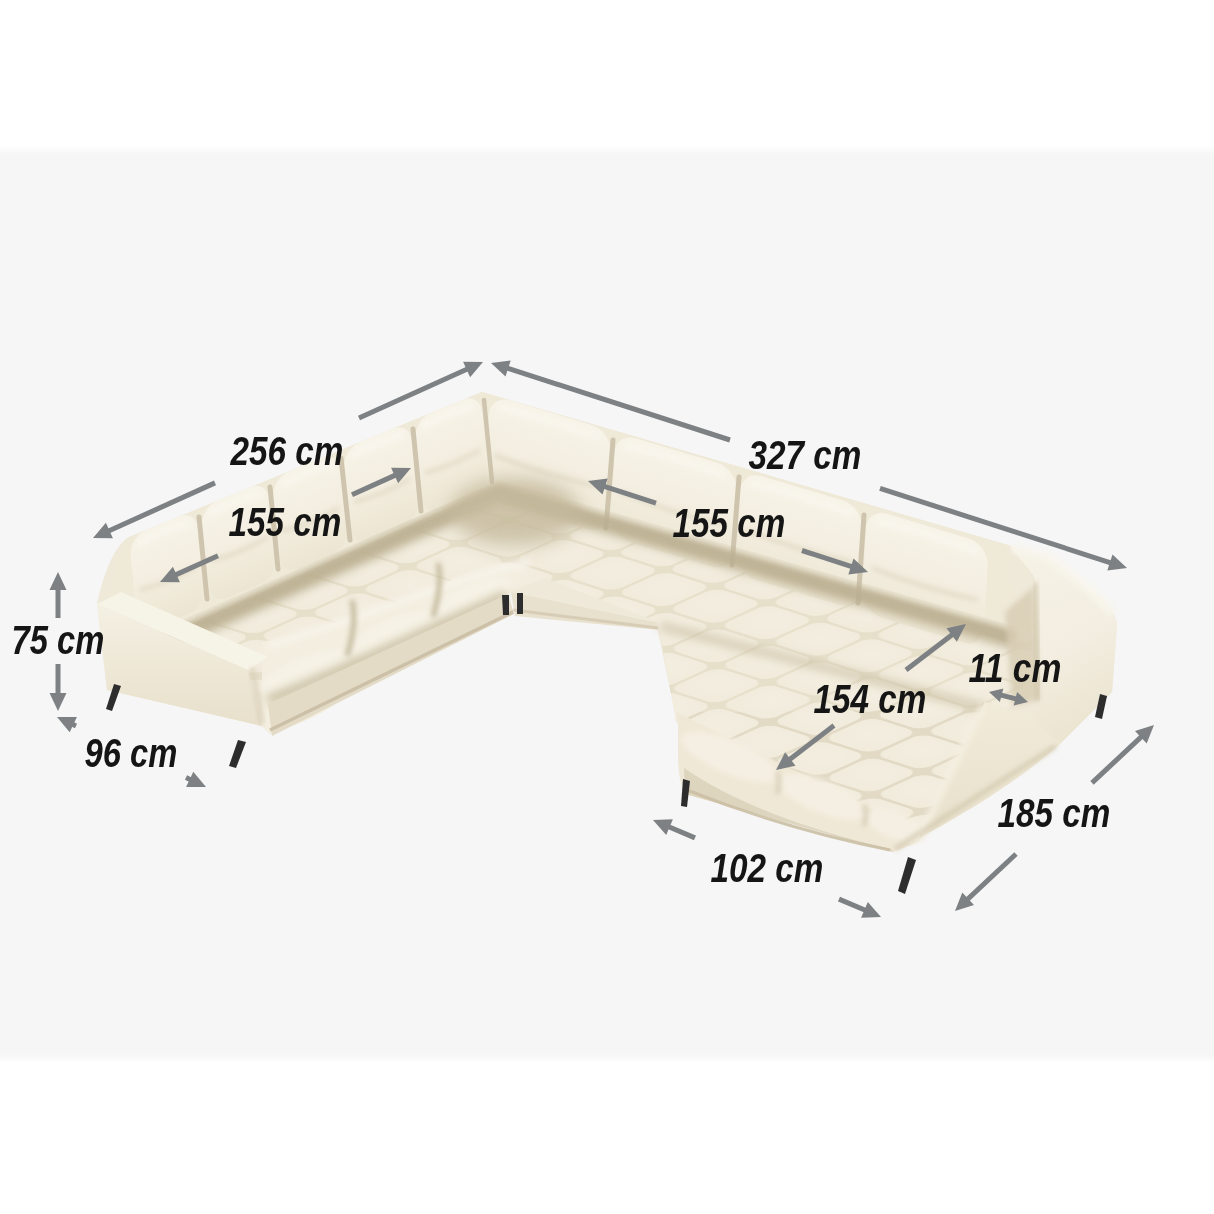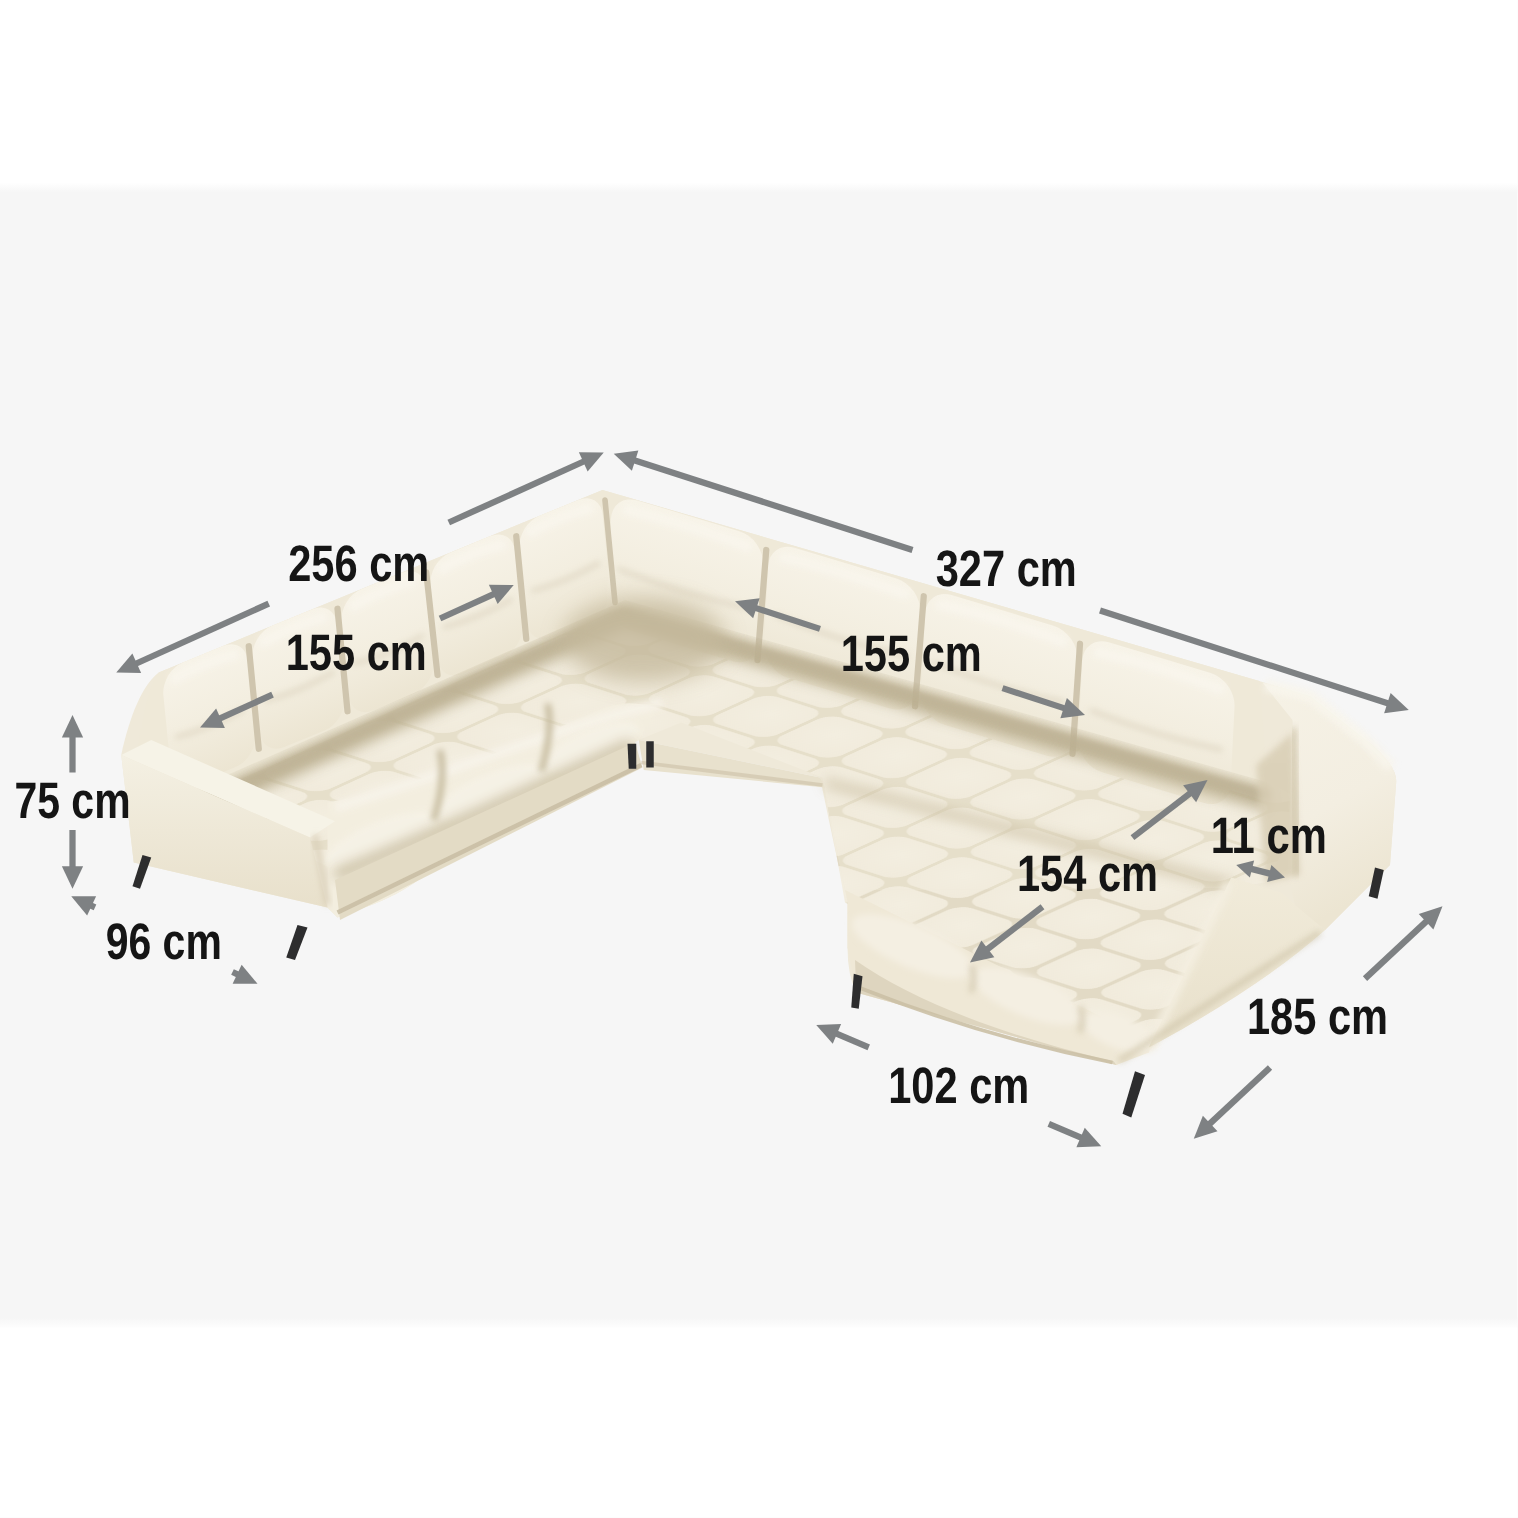--- a/index.html
+++ b/index.html
@@ -1,16 +1,16 @@
 <!DOCTYPE html>
 <html><head>
 <meta charset="utf-8">
 <style>
 html,body { margin:0; padding:0; background:#fff; }
-#stage { width:1214px; height:1214px; position:relative; overflow:hidden; }
+#stage { width:1214px; height:1214px; position:relative; overflow:hidden;font-style:italic; }
 </style>
 </head>
 <body>
 <div id="stage">
 <svg width="1214" height="1214" viewBox="0 0 1214 1214">
 <defs>
 <filter id="soft" x="-40%" y="-40%" width="180%" height="180%">
           <feGaussianBlur stdDeviation="5"></feGaussianBlur>
         </filter>
 <filter id="soft2" x="-40%" y="-40%" width="180%" height="180%">

